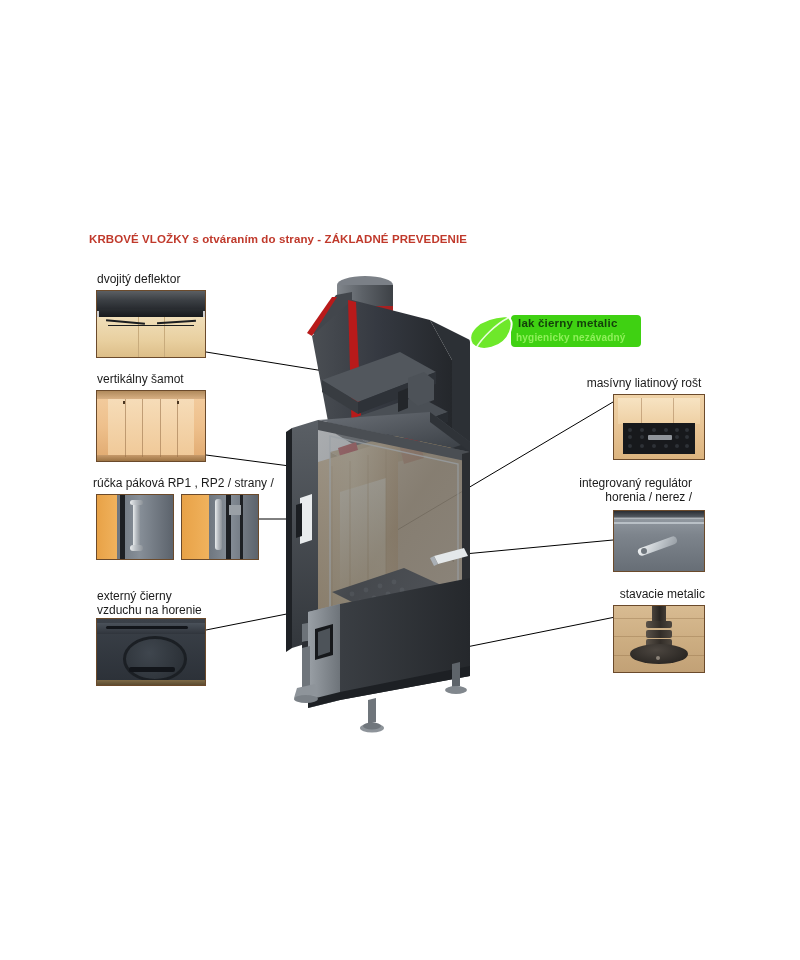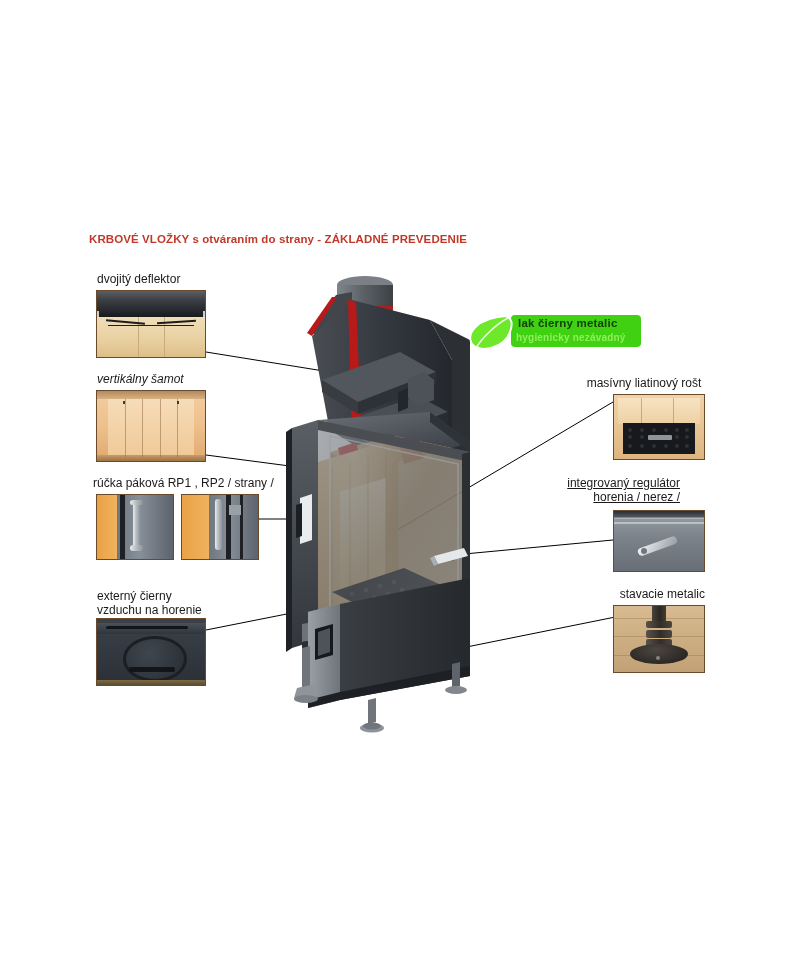--- a/index.html
+++ b/index.html
@@ -332,21 +332,21 @@
       <div class="t-defl-plate"></div>
       <div class="t-defl-brick"></div>
       <div class="t-defl-seam" style="left:38%;"></div>
       <div class="t-defl-seam" style="left:62%;"></div>
       <div class="t-defl-rod" style="left:8%; top:46%; width:36%; transform:rotate(5deg);"></div>
       <div class="t-defl-rod" style="left:56%; top:45%; width:36%; transform:rotate(-4deg);"></div>
       <div class="t-defl-rod" style="left:10%; top:52%; width:80%; height:1px;"></div>
     </div>
   </div>
 
-  <div class="abs label" style="left:97px; top:372px;font-style:italic;">vertikálny šamot</div>
+  <div class="abs label" style="left:97px; top:372px;">vertikálny šamot</div>
   <div class="thumb" style="left:96px; top:390px; width:110px; height:72px;">
     <div class="inner">
       <div class="t-sam-bg"></div>
       <div class="t-sam-back"></div>
       <div class="t-sam-top"></div>
       <div class="t-sam-bot"></div>
       <div class="t-sam-line" style="left:26%;"></div>
       <div class="t-sam-line" style="left:42%;"></div>
       <div class="t-sam-line" style="left:58%;"></div>
       <div class="t-sam-line" style="left:74%;"></div>
@@ -411,21 +411,21 @@
       <div class="t-gr-hole" style="left:16%; top:76%;"></div>
       <div class="t-gr-hole" style="left:29%; top:76%;"></div>
       <div class="t-gr-hole" style="left:42%; top:76%;"></div>
       <div class="t-gr-hole" style="left:55%; top:76%;"></div>
       <div class="t-gr-hole" style="left:68%; top:76%;"></div>
       <div class="t-gr-hole" style="left:79%; top:76%;"></div>
       <div class="t-gr-bar" style="left:38%; top:62%; width:26%; height:5px;"></div>
     </div>
   </div>
 
-  <div class="abs label right" style="left:560px; top:476px; width:120px;text-decoration:underline;">integrovaný regulátor
+  <div class="abs label right" style="left:572px; top:476px; width:120px;">integrovaný regulátor
 horenia / nerez /</div>
   <div class="thumb" style="left:613px; top:510px; width:92px; height:62px;">
     <div class="inner">
       <div class="t-reg-bg"></div>
       <div class="t-reg-top"></div>
       <div class="t-reg-line" style="top:18%;"></div>
       <div class="t-reg-lever" style="left:26%; top:52%; width:46%; height:14%;"></div>
       <div class="t-reg-knob" style="left:30%; top:62%;"></div>
     </div>
   </div>

